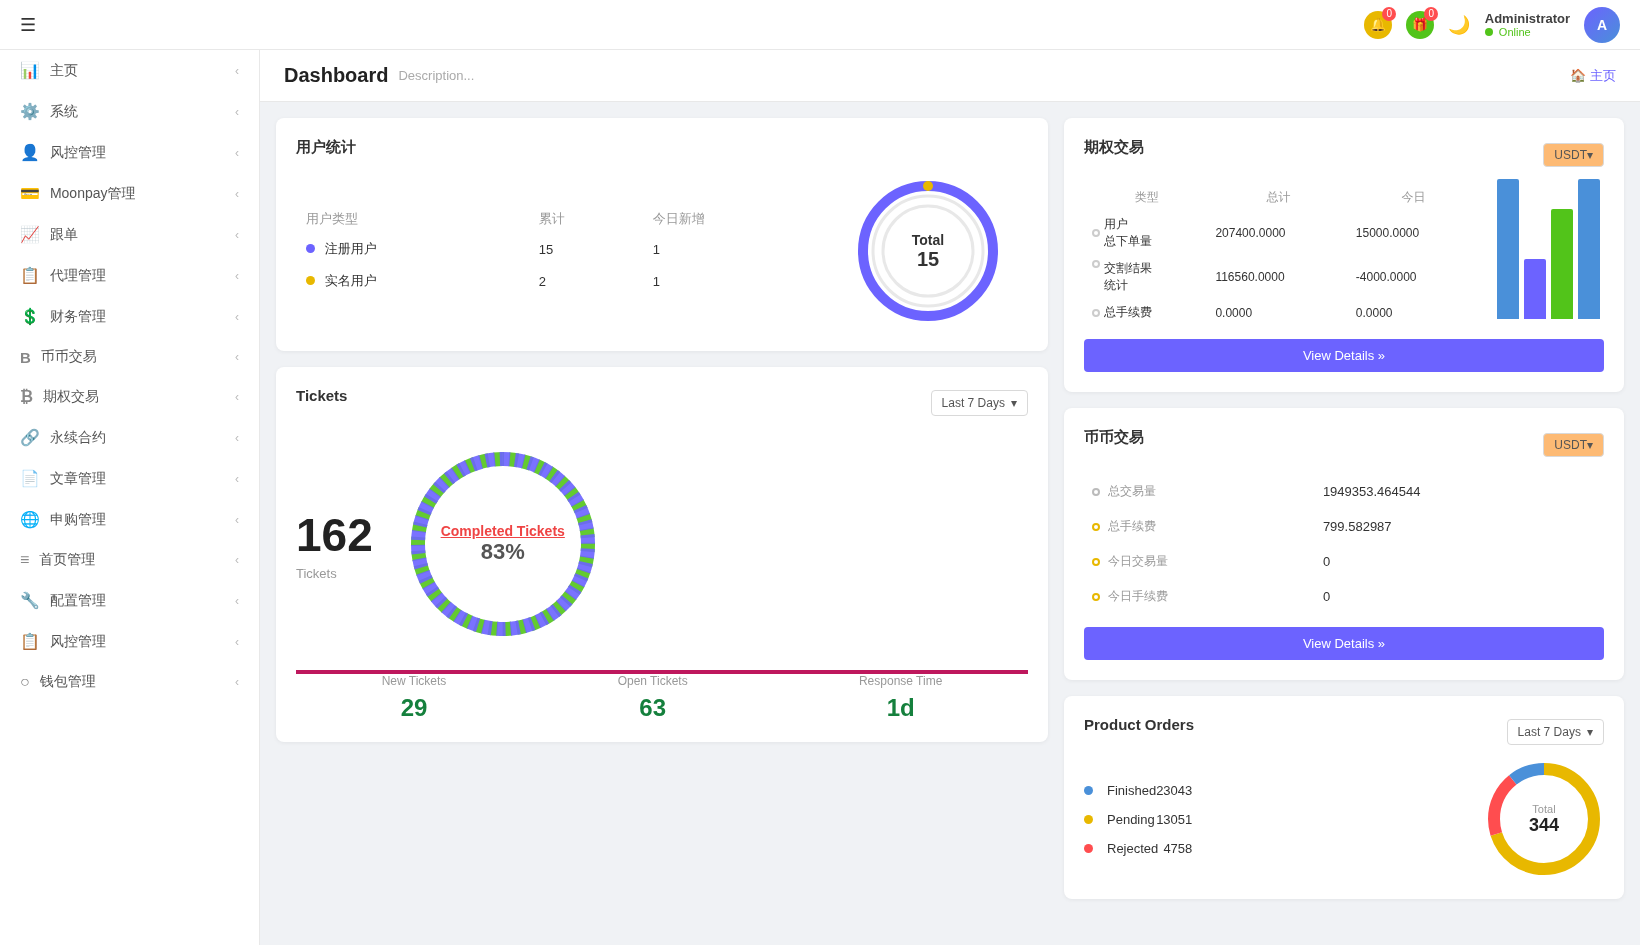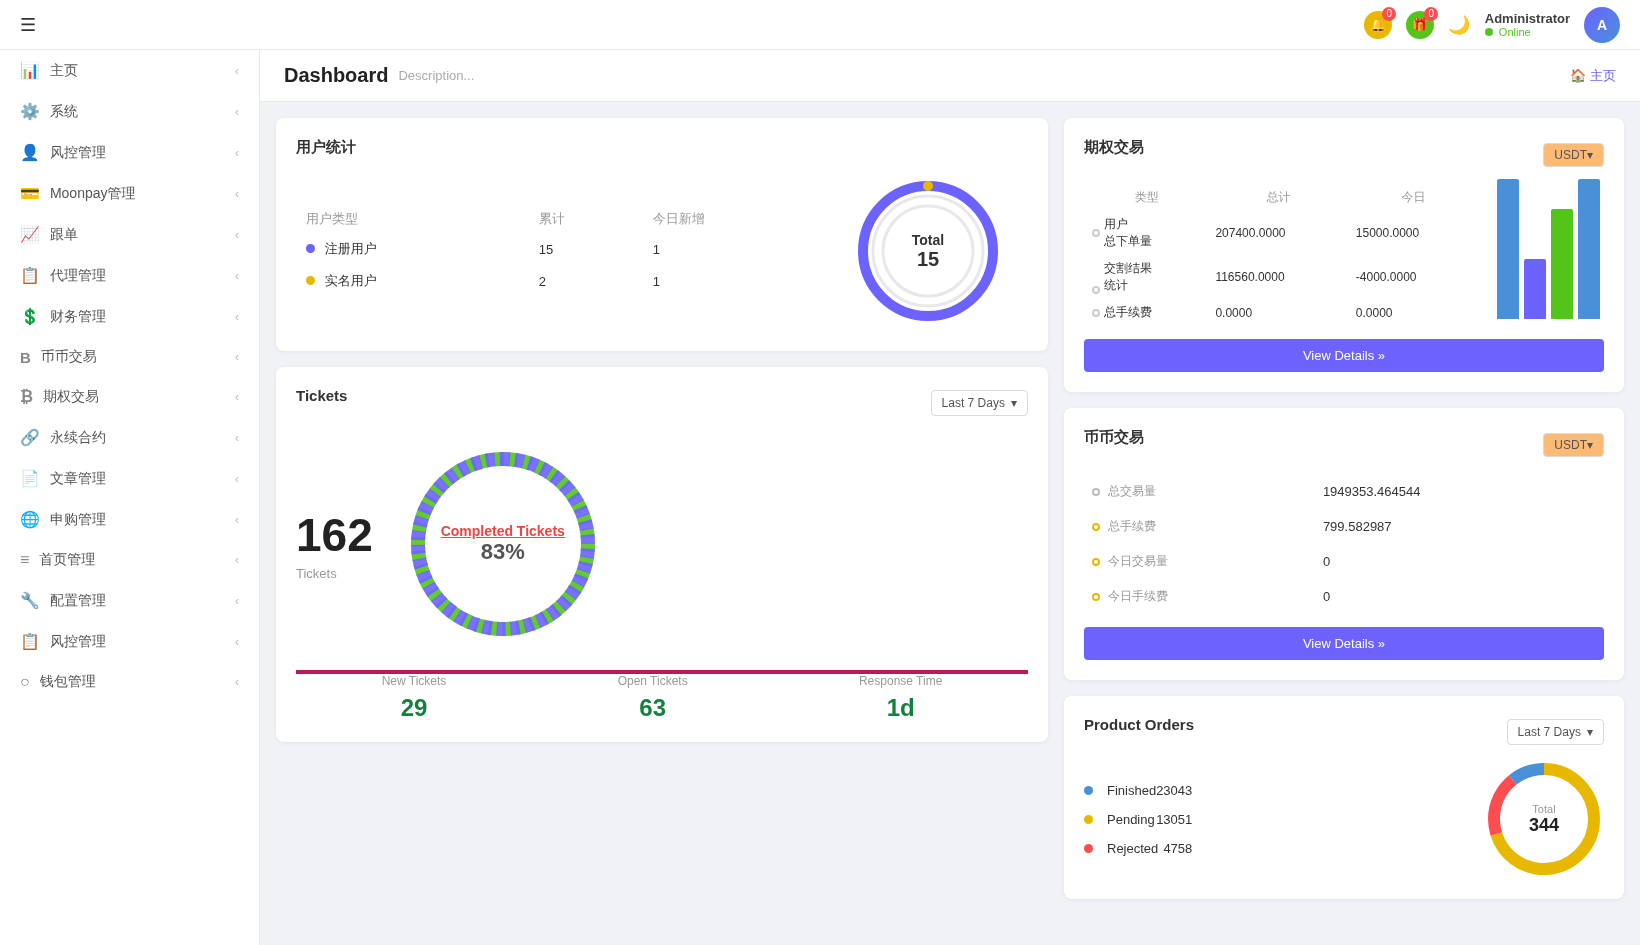--- a/index.html
+++ b/index.html
@@ -485,21 +485,21 @@
                       <div style="display:flex;align-items:center;gap:4px;">
                         <span style="width:8px;height:8px;border-radius:50%;border:2px solid #ccc;display:inline-block;"></span>
                         <span>用户<br>总下单量</span>
                       </div>
                     </td>
                     <td>207400.0000</td>
                     <td>15000.0000</td>
                   </tr>
                   <tr>
                     <td>
-                      <div style="display:flex;align-items:flex-end;gap:4px;">
+                      <div style="display:flex;align-items:flex-start;gap:4px;">
                         <span style="width:8px;height:8px;border-radius:50%;border:2px solid #ccc;display:inline-block;"></span>
                         <span>交割结果<br>统计</span>
                       </div>
                     </td>
                     <td>116560.0000</td>
                     <td>-4000.0000</td>
                   </tr>
                   <tr>
                     <td>
                       <div style="display:flex;align-items:center;gap:4px;">

